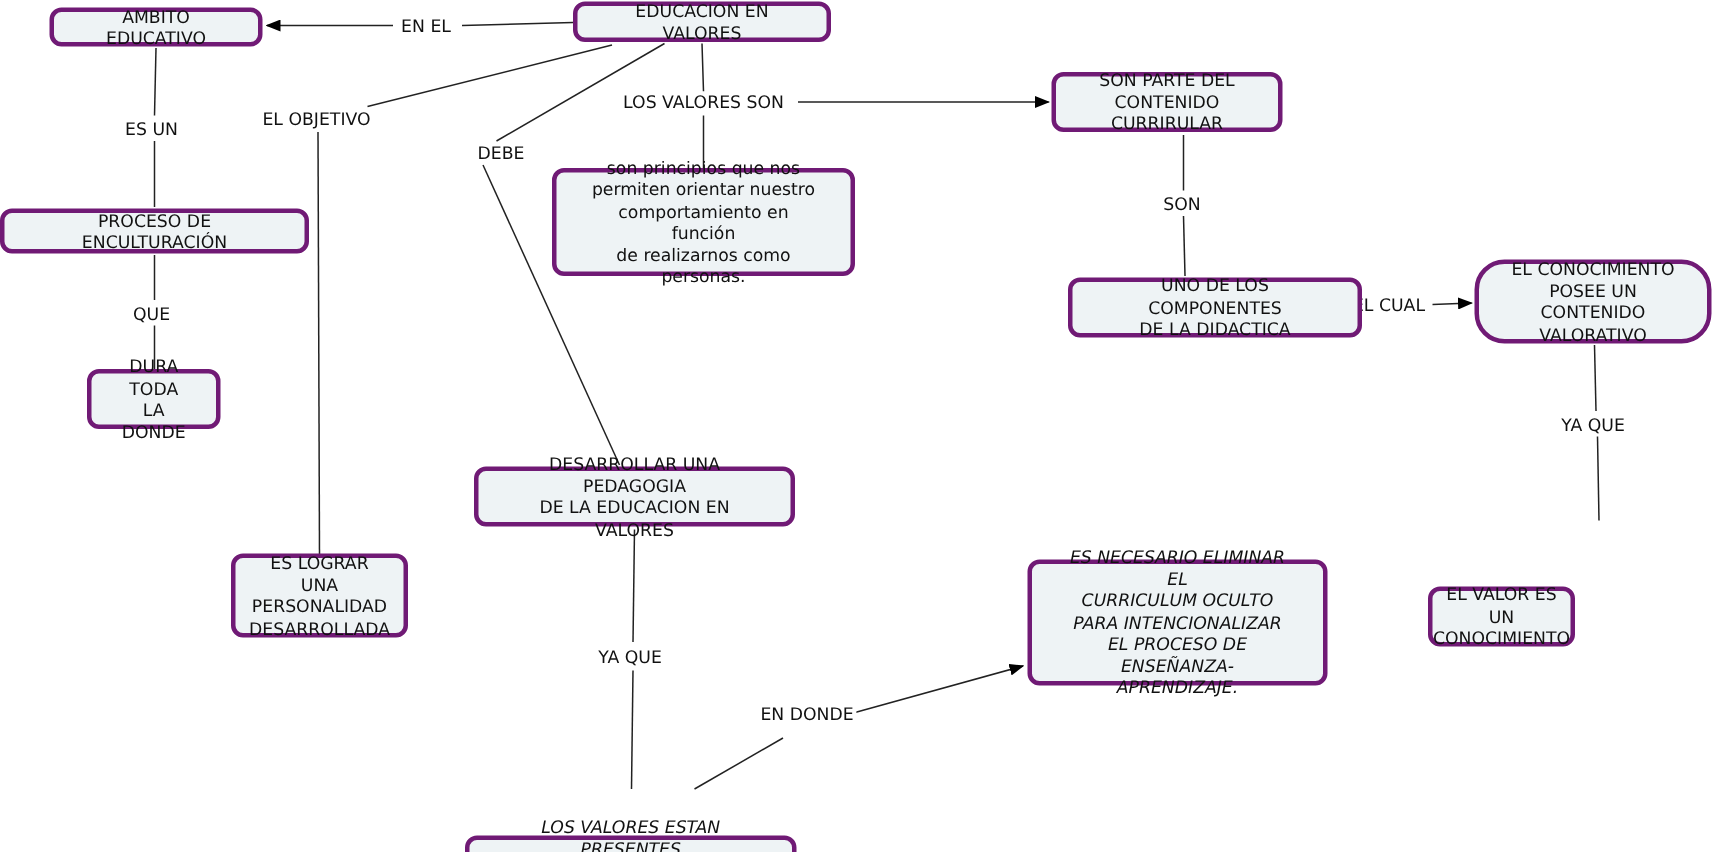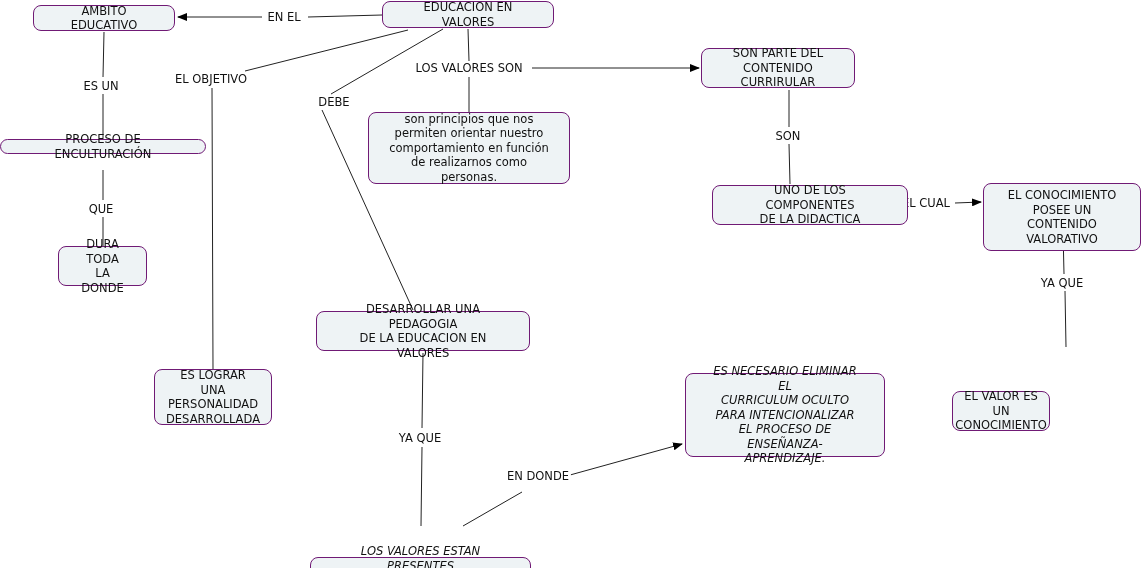--- a/index.html
+++ b/index.html
@@ -1,20 +1,20 @@
 <!DOCTYPE html>
 <html><head>
 <meta charset="utf-8">
 <style>
   html, body { margin:0; padding:0; background:#ffffff; }
   body { width:1143px; height:568px; position:relative; overflow:hidden;
          font-family:"DejaVu Sans", sans-serif; color:#111; }
   #edges { position:absolute; left:0; top:0; width:1143px; height:568px; }
   .node { position:absolute; box-sizing:border-box; background:#eef3f5;
-          border:1px solid #701a75; border-radius:8px; font-size:11.5px; line-height:14.5px;
+          border:3px solid #701a75; border-radius:8px; font-size:11.5px; line-height:14.5px;
           text-align:center; display:flex; align-items:center; justify-content:center;
           white-space:pre-line; padding:2px 20px; cursor:pointer; }
   .label { position:absolute; font-size:11.5px; line-height:14px; background:#fff;
            white-space:nowrap; padding:0 2px; transform:translate(-50%,-50%); }
 </style>
 </head>
 <body>
 
 <svg id="edges" xmlns="http://www.w3.org/2000/svg">
   <defs>
@@ -67,21 +67,21 @@
 <div class="label" style="left:317px;top:102px;margin-left:17px;">DEBE</div>
 <div class="label" style="left:420px;top:438px;">YA QUE</div>
 <div class="label" style="left:538px;top:476px;">EN DONDE</div>
 <div class="label" style="left:469px;top:68px;">LOS VALORES SON</div>
 <div class="label" style="left:788px;top:136px;">SON</div>
 <div class="label" style="left:926px;top:203px;">EL CUAL</div>
 <div class="label" style="left:1062px;top:283px;">YA QUE</div>
 
 <div class="node" style="left:382px;top:1px;width:172px;height:27px;">EDUCACION EN VALORES</div>
 <div class="node" style="left:33px;top:5px;width:142px;height:26px;">AMBITO EDUCATIVO</div>
-<div class="node" style="left:0px;top:139px;width:206px;height:15px;border-radius:13px;">PROCESO DE ENCULTURACIÓN</div>
+<div class="node" style="left:0px;top:139px;width:206px;height:30px;">PROCESO DE ENCULTURACIÓN</div>
 <div class="node" style="left:58px;top:246px;width:89px;height:40px;">DURA TODA
 LA DONDE</div>
 <div class="node" style="left:154px;top:369px;width:118px;height:56px;">ES LOGRAR UNA
 PERSONALIDAD
 DESARROLLADA</div>
 <div class="node" style="left:316px;top:311px;width:214px;height:40px;">DESARROLLAR UNA PEDAGOGIA
 DE LA EDUCACION EN VALORES</div>
 <div class="node" style="left:310px;top:557px;width:221px;height:32px;font-style:italic;">LOS VALORES ESTAN PRESENTES
 EN EL PROCESO DE FORMACIÓN</div>
 <div class="node" style="left:685px;top:373px;width:200px;height:84px;font-style:italic;">ES NECESARIO ELIMINAR EL
@@ -90,17 +90,17 @@
 EL PROCESO DE ENSEÑANZA-
 APRENDIZAJE.</div>
 <div class="node" style="left:368px;top:112px;width:202px;height:72px;">son principios que nos
 permiten orientar nuestro
 comportamiento en función
 de realizarnos como personas.</div>
 <div class="node" style="left:701px;top:48px;width:154px;height:40px;">SON PARTE DEL
 CONTENIDO CURRIRULAR</div>
 <div class="node" style="left:692px;top:185px;width:196px;height:40px;margin-left:20px;">UNO DE LOS COMPONENTES
 DE LA DIDACTICA</div>
-<div class="node" style="left:983px;top:183px;width:158px;height:68px;">EL CONOCIMIENTO
+<div class="node" style="left:983px;top:173px;width:158px;height:56px;border-radius:20px;">EL CONOCIMIENTO
 POSEE UN CONTENIDO
 VALORATIVO</div>
 <div class="node" style="left:952px;top:347px;width:98px;height:40px;margin-top:44px;">EL VALOR ES UN
 CONOCIMIENTO</div>
 
 </body></html>

